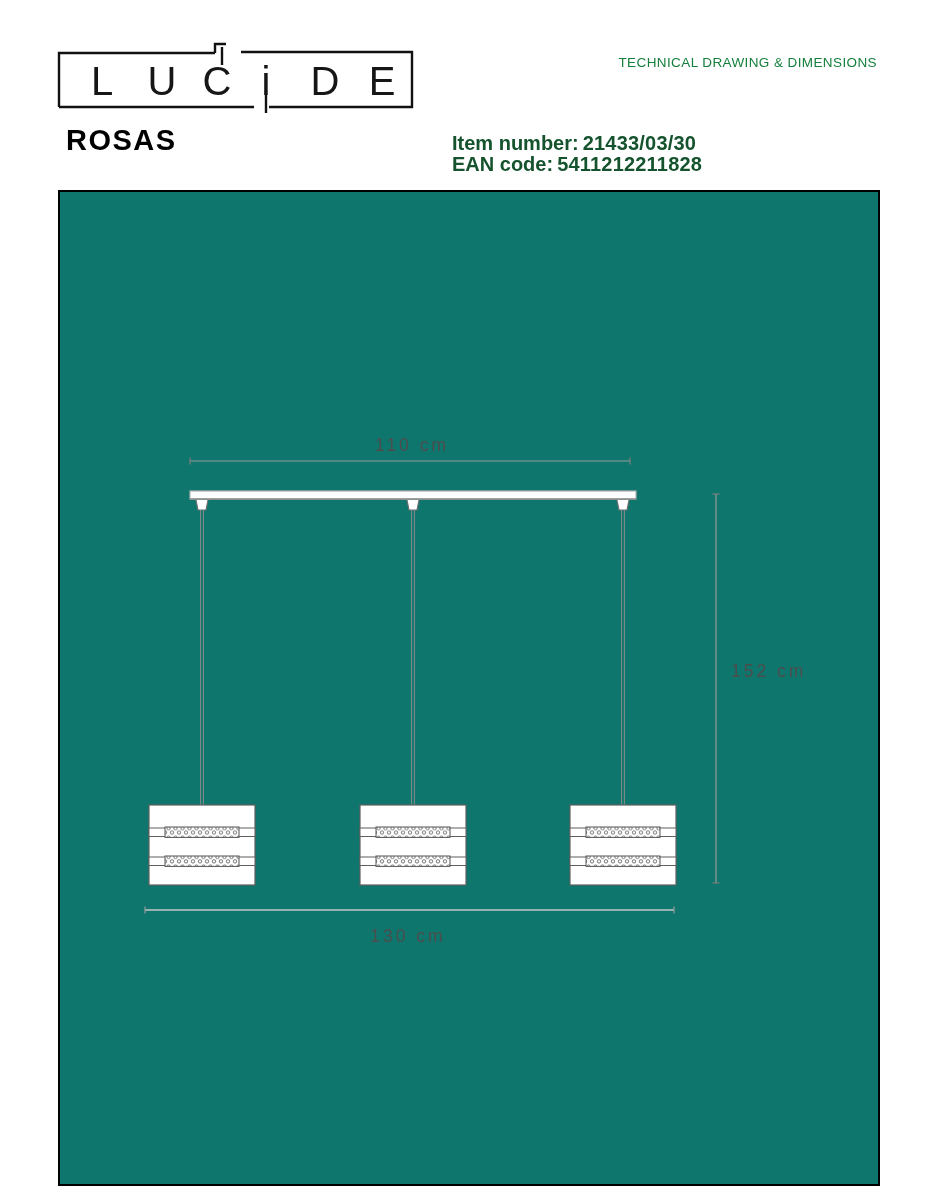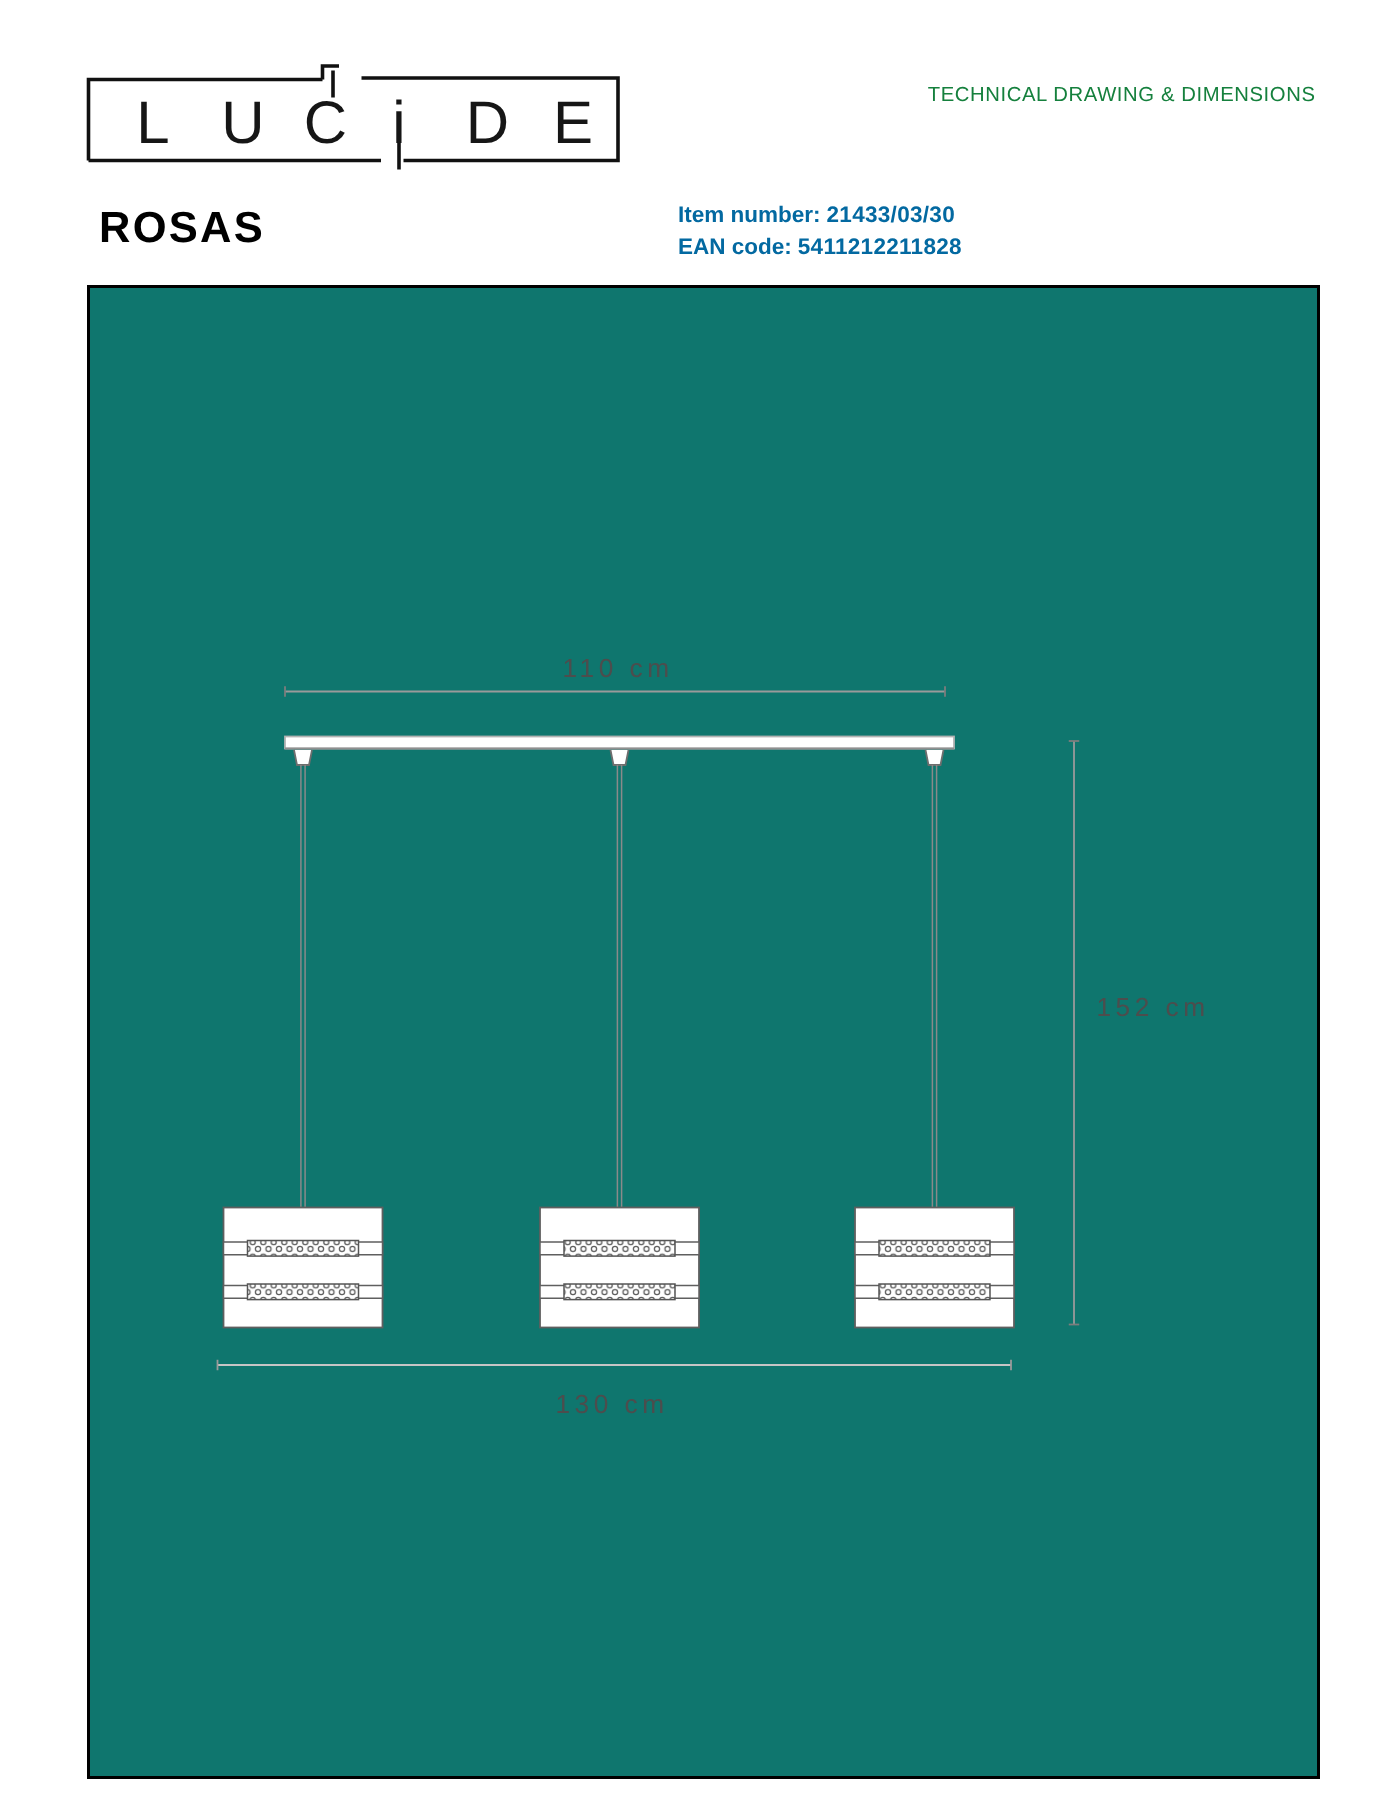--- a/index.html
+++ b/index.html
@@ -7,30 +7,30 @@
     position:relative;
     width:930px;height:1200px;
     background:#ffffff;
     font-family:"Liberation Sans", sans-serif;
     color:#1a1a1a;
     overflow:hidden;
   }
   
   .logo-wrap{position:absolute;left:55px;top:40px;width:365px;height:80px;}
   .product-name{
-    position:absolute;left:66px;top:136px;
+    position:absolute;left:66px;top:124px;
     font-size:29px;font-weight:bold;letter-spacing:1.5px;color:#000;
   }
   .doc-title{
     position:absolute;right:53px;top:55px;
     font-size:13.5px;letter-spacing:0.4px;color:#15803d;
   }
   .item-block{
     position:absolute;left:452px;top:133px;
-    font-size:15px;line-height:21px;color:#0369a1;
+    font-size:20px;line-height:21px;color:#14532d;
   }
   .item-block .lbl{font-weight:bold;}
   .item-block .val-bold{font-weight:bold;margin-left:4px;letter-spacing:0.2px;}
   .item-block .val{font-weight:bold;margin-left:4px;letter-spacing:0.2px;}
   
   .drawing-frame{
     position:absolute;left:58px;top:190px;
     width:822px;height:996px;
     border:2px solid #000;
     box-sizing:border-box;

